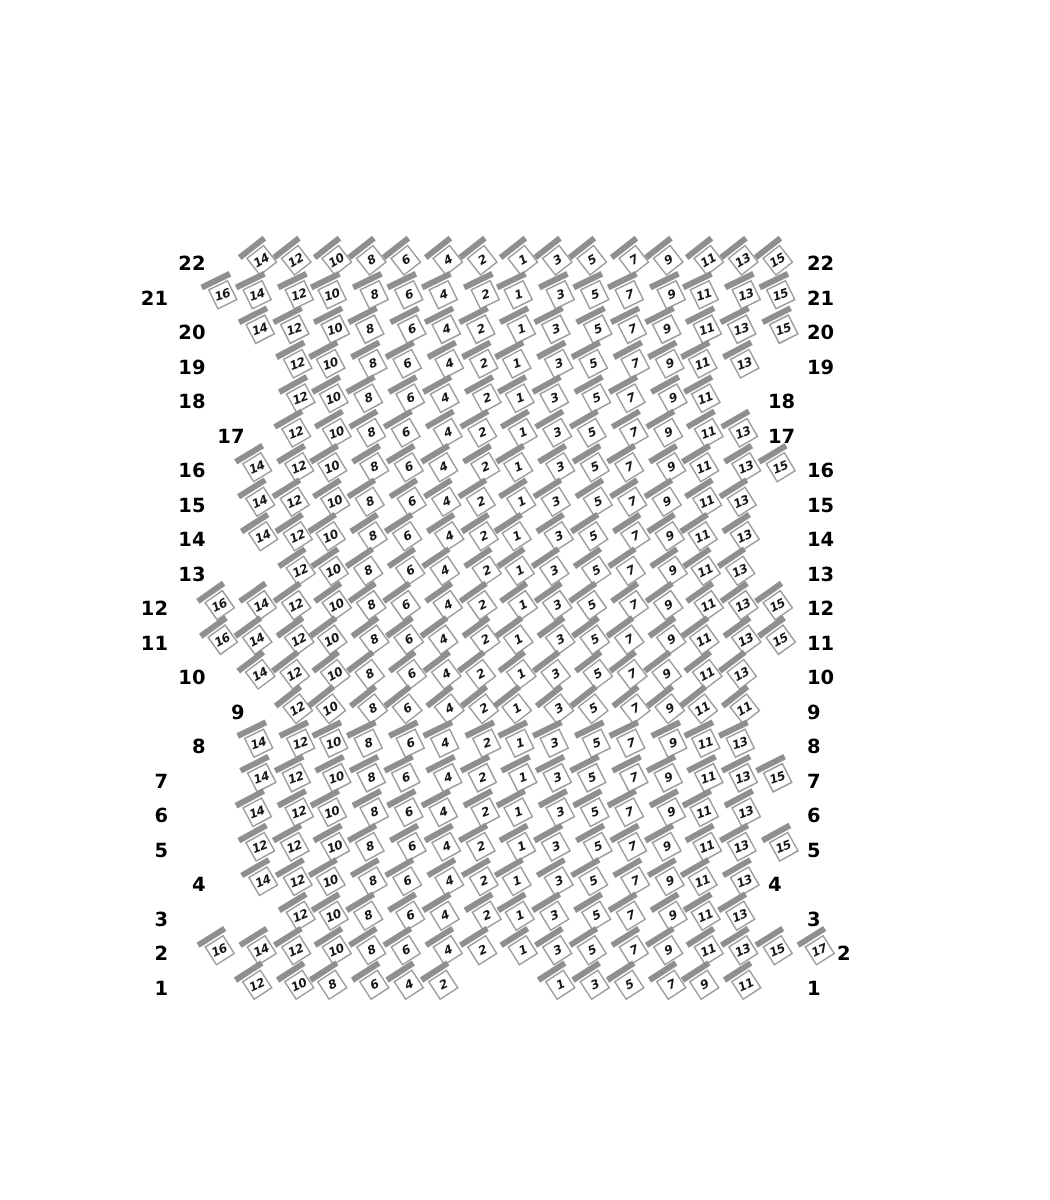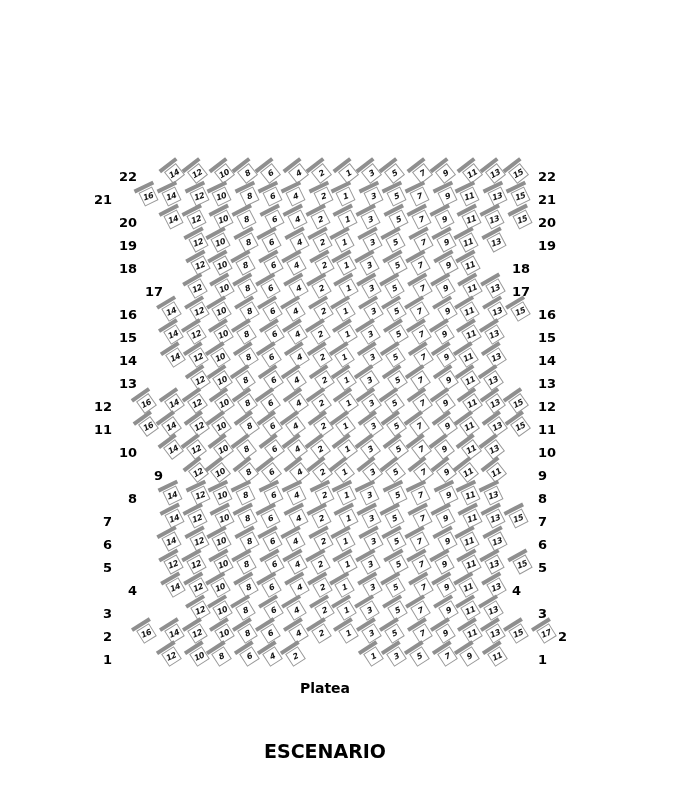--- a/index.html
+++ b/index.html
@@ -1000,15 +1000,13 @@
       <div class="seat" style="left: 439.6px; top: 649px; transform: rotate(-33deg);">
         <span class="n">7</span>
       </div>
       <div class="seat" style="left: 462.4px; top: 649px; transform: rotate(-33deg);">
         <span class="n">9</span>
       </div>
       <div class="seat" style="left: 490.2px; top: 649px; transform: rotate(-33deg);">
         <span class="n">11</span>
       </div>
     </div>
-  <div class="platea">Platea</div>
-  <div class="stage">ESCENARIO</div>
 </div>
 
 </body></html>

